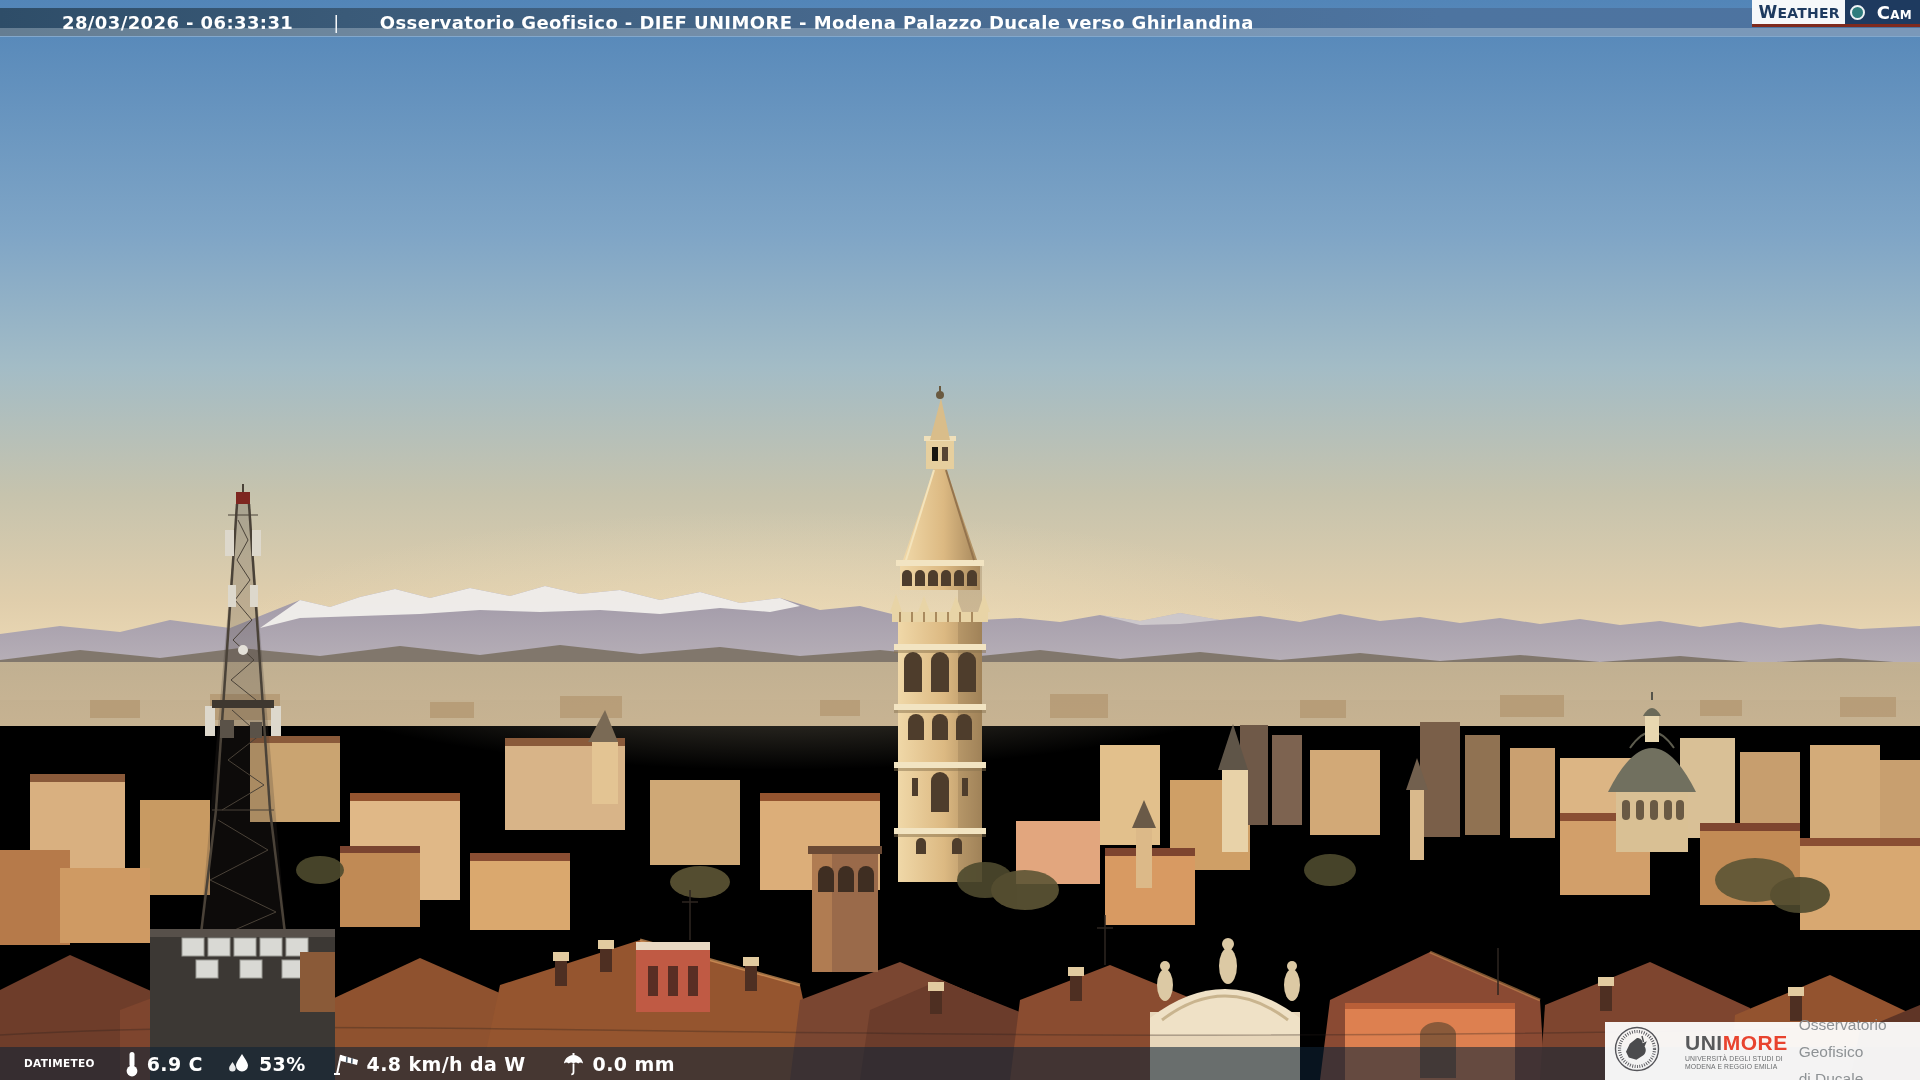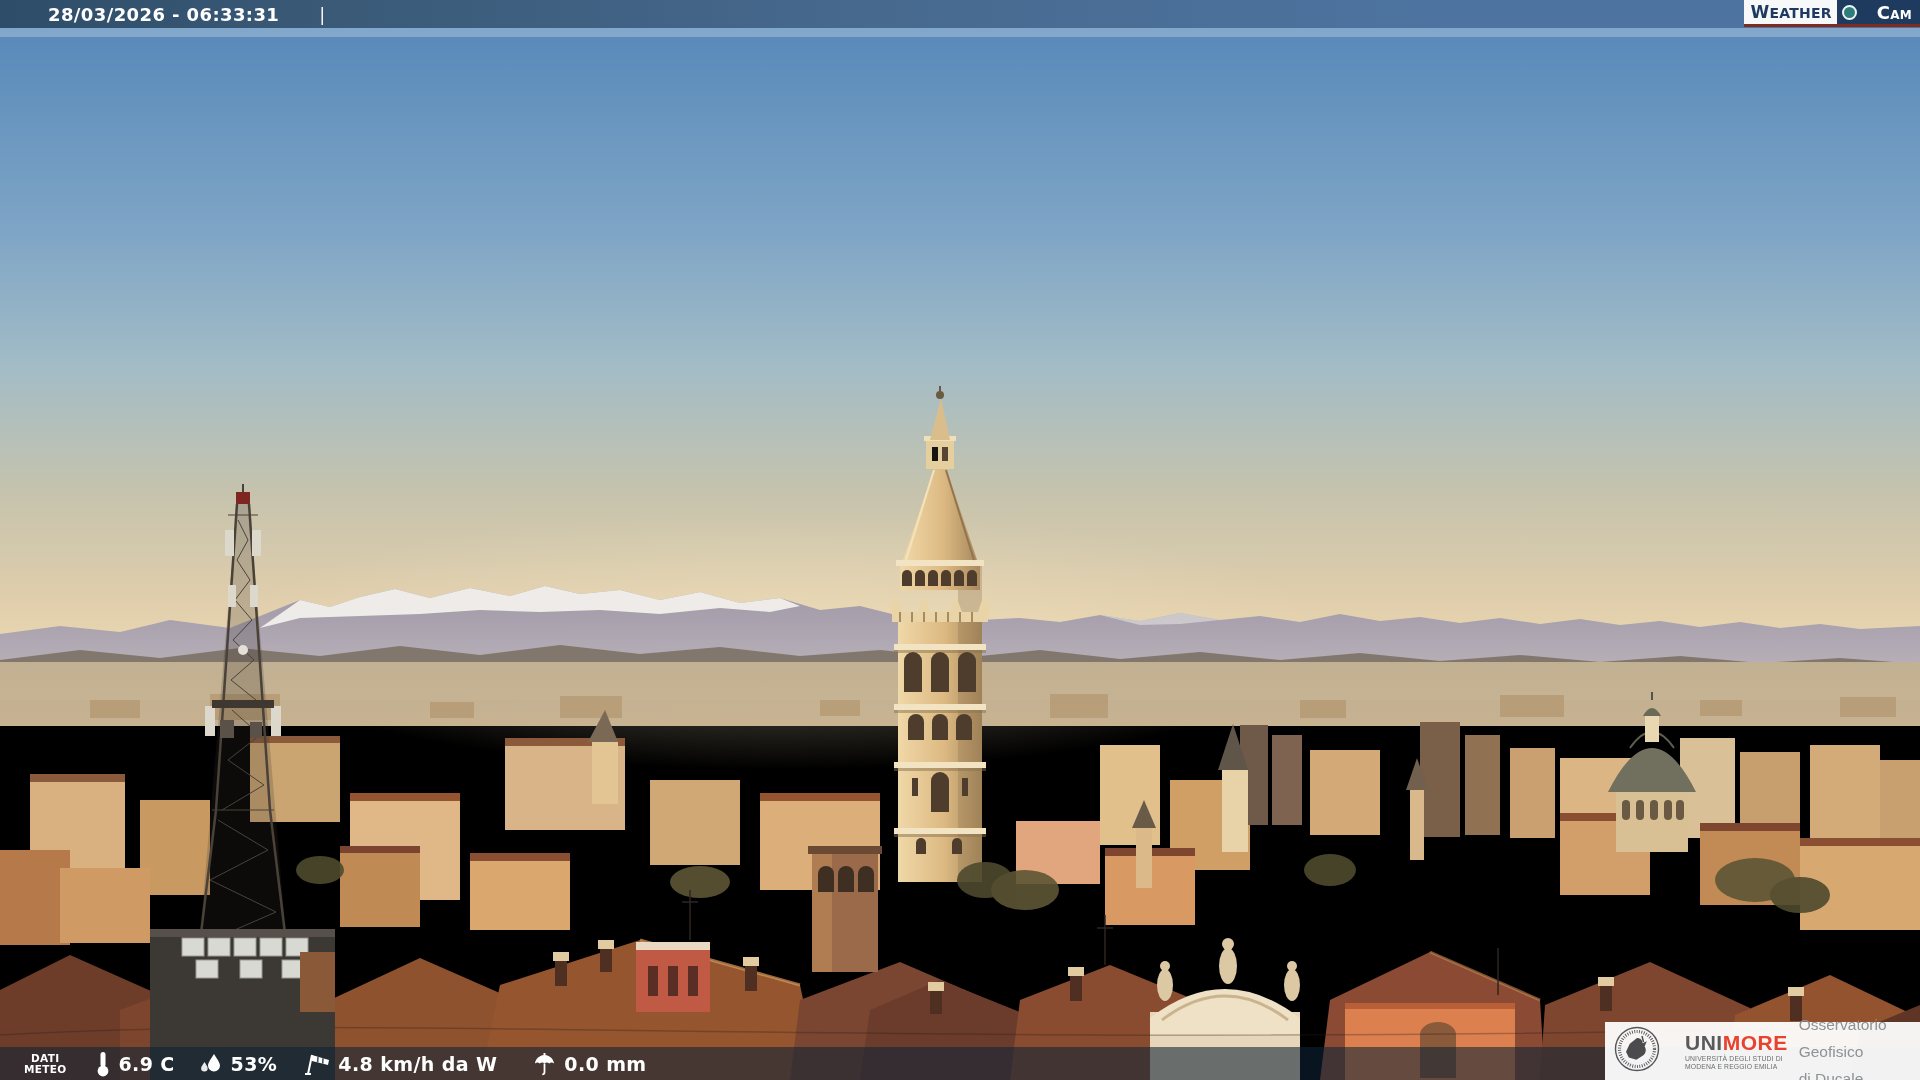--- a/index.html
+++ b/index.html
@@ -5,50 +5,50 @@
   html,body{margin:0;padding:0;}
   body{
     width:1920px;height:1080px;position:relative;overflow:hidden;
     background:#000;font-family:"DejaVu Sans","Liberation Sans",sans-serif;
   }
   .stage{position:absolute;inset:0;}
   svg.scene{position:absolute;top:0;left:0;width:1920px;height:1080px;display:block;}
 
   
   .topbar{
-    position:absolute;top:0;left:0;right:0;height:28px;
+    position:absolute;top:8px;left:0;right:0;height:28px;
     background:linear-gradient(90deg,#2e4d68 0%,#3a5a78 18%,#47698e 45%,#4d74a0 75%,#4d73a0 100%);
     color:#ffffff;display:flex;align-items:center;
-    font-weight:bold;font-size:18px;letter-spacing:.4px;white-space:nowrap;
+    font-weight:bold;font-size:18px;letter-spacing:.4px;white-space:nowrap;padding-left:14px;
   }
   .topbar .ts{margin-left:48px;}
   .topbar .sep{margin:0 40px;font-weight:normal;opacity:.95;}
   .band{position:absolute;top:28px;left:0;right:0;height:9px;background:rgba(230,238,246,.30);}
 
   
   .weathercam{position:absolute;top:0;right:0;display:flex;flex-direction:column;cursor:pointer;}
   .wc-row{display:flex;height:24px;}
   .wc-white{background:#f6f8fa;display:flex;align-items:center;padding:0 5px 0 7px;}
   .wc-weather{display:block;color:#1e3a5f;font-weight:bold;font-size:14px;letter-spacing:.2px;text-transform:uppercase;}
   .wc-weather::first-letter{font-size:17px;}
-  .wc-navy{background:#1e3a5f;display:flex;align-items:center;gap:20px;padding:0 8px 0 5px;}
+  .wc-navy{background:#1e3a5f;display:flex;align-items:center;gap:12px;padding:0 8px 0 5px;}
   .wc-lens{width:11px;height:11px;border-radius:50%;border:2px solid #eef3f6;
     background:radial-gradient(circle at 38% 35%, #cdeee6 0 25%, #3d8f8c 55%, #153túa253);
     background-color:#2e7d7d;}
   .wc-cam{display:block;color:#ffffff;font-weight:bold;font-size:12px;letter-spacing:.3px;text-transform:uppercase;}
   .wc-cam::first-letter{font-size:18px;}
   .wc-underline{height:3px;background:#7e2a1e;}
 
   
   .bottombar{
     position:absolute;left:0;right:0;bottom:0;height:33px;
     background:rgba(14,34,54,.58);
     display:flex;align-items:center;color:#fff;white-space:nowrap;
   }
-  .dati{display:flex;flex-direction:column;align-items:center;margin-left:24px;
+  .dati{display:flex;flex-direction:row;align-items:center;margin-left:24px;
         font-size:10.5px;font-weight:bold;line-height:11px;letter-spacing:.3px;}
   .metric{display:flex;align-items:center;gap:8px;font-size:19px;font-weight:bold;letter-spacing:.4px;}
   .m-temp{margin-left:30px;align-items:center;}
   .m-hum{margin-left:24px;}
   .m-wind{margin-left:26px;justify-content:center;}
   .m-rain{margin-left:36px;}
   .micon{display:flex;align-items:center;}
 
   
   .brandcard{
@@ -413,20 +413,21 @@
             <rect x="282" y="960" width="22" height="18"></rect>
         </g>
         <rect x="300" y="952" width="35" height="60" fill="#8a5a38"></rect>
       </g>
     </g>
   </svg>
 
   <header class="topbar">
     <span class="ts">28/03/2026 - 06:33:31</span>
     <span class="sep">|</span>
+    <span class="title">Osservatorio Geofisico - DIEF UNIMORE - Modena Palazzo Ducale verso Ghirlandina</span>
   </header>
   <div class="band"></div>
 
   <div class="weathercam">
     <div class="wc-row">
       <div class="wc-white">
         <span class="wc-weather">Weather</span>
       </div>
       <div class="wc-navy">
         <span class="wc-lens"></span>

